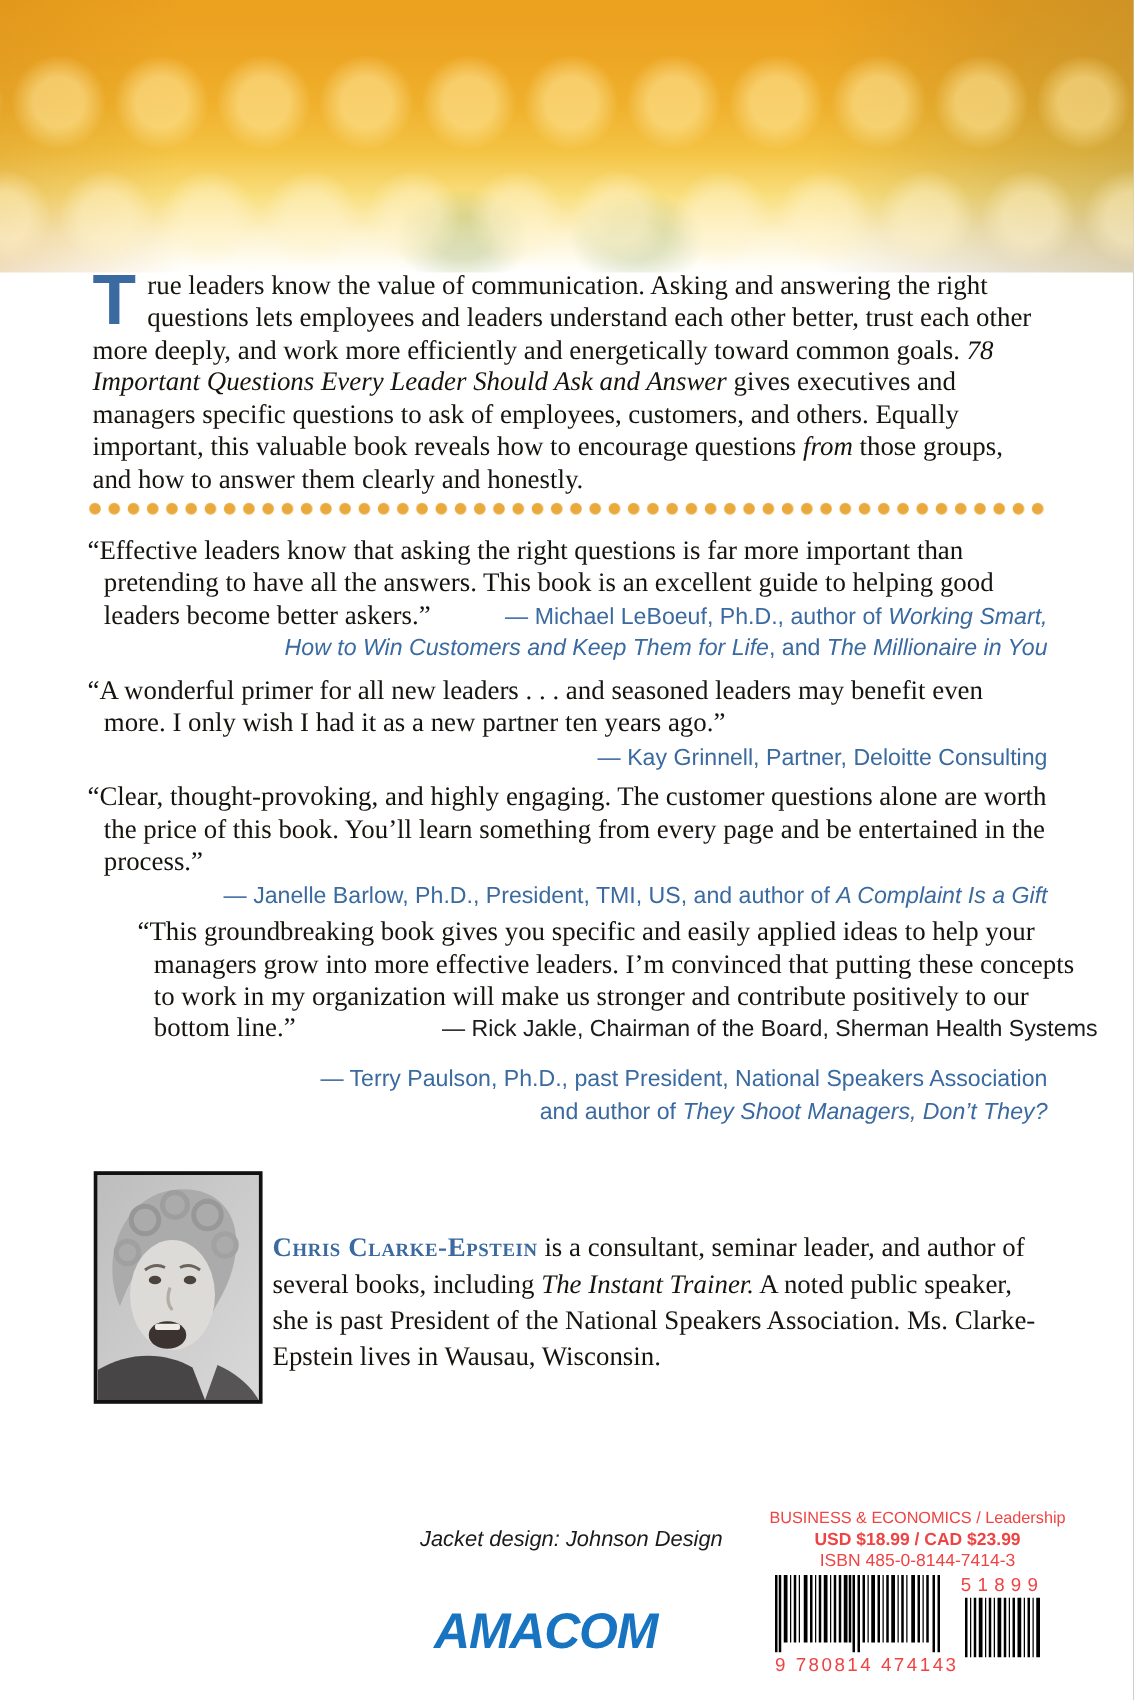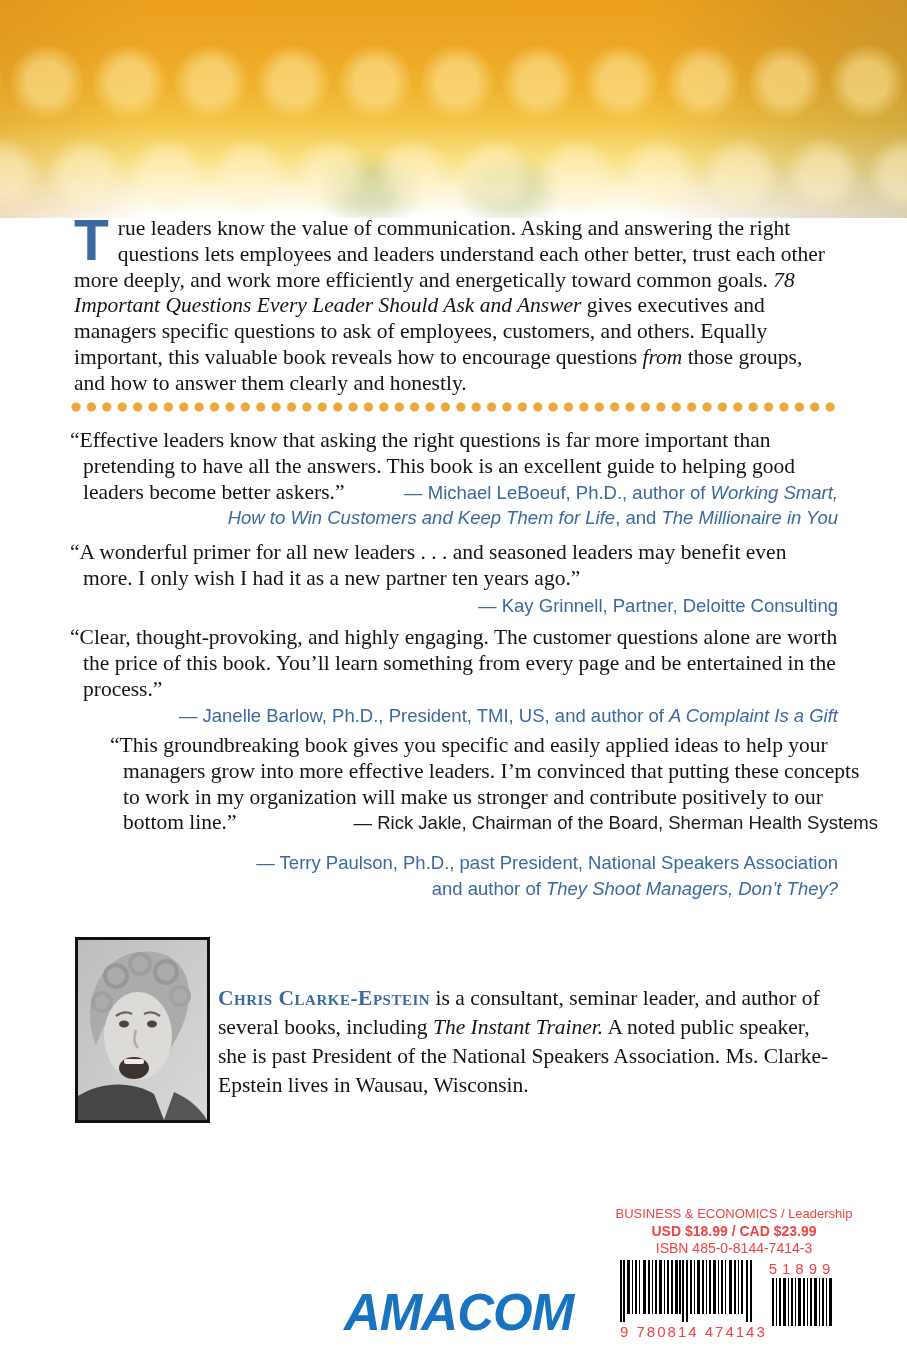--- a/index.html
+++ b/index.html
@@ -79,23 +79,23 @@
   .hc-name{font-variant:small-caps; font-size:23px; letter-spacing:2px; margin-top:6px; white-space:nowrap;}
   .hc-lead{font-variant:small-caps; font-size:19px; letter-spacing:5px; margin-top:3px;}
   .hc-imprint{font-size:14.5px; margin-top:9px;}
   .hc-url{font-size:15px; margin-top:4px; color:#2b2b2b;}
 
   .jacket{
     position:absolute; left:336px; top:1221px;
     font-family:"Liberation Sans", sans-serif; font-style:italic; font-size:17.5px; color:#1a1a1a;
   }
   .amacom{
-    position:absolute; left:344px; top:1283px; width:205px; text-align:center;
+    position:absolute; left:334px; top:1283px; width:205px; text-align:center;
     font-family:"Liberation Sans", sans-serif; font-weight:bold; font-style:italic;
-    font-size:51px; letter-spacing:-1px; color:var(--amacom_blue,#1874C0);
+    font-size:40px; letter-spacing:-1px; color:var(--amacom_blue,#1874C0);
   }
 
   .barcode-block{
     position:absolute; left:614px; top:1206px; width:240px;
     font-family:"Liberation Sans", sans-serif; color:#ef4444; text-align:center;
   }
   .bc-cat{font-size:13px; white-space:nowrap;}
   .bc-price{font-size:14px; font-weight:bold; margin-top:2px;}
   .bc-isbn{font-size:14px; margin-top:1px;}
   .bc-bars{display:flex; gap:10px; margin-top:4px; padding-left:6px; align-items:flex-start;}
@@ -169,20 +169,21 @@
       <path d="M0,180 L0,156 C26,140 56,142 76,154 L86,180 Z" fill="#474545"></path>
       <path d="M86,180 L96,152 C110,158 122,168 129,180 Z" fill="#565454"></path>
     </svg>
   </div>
 
   <div class="bio">
     <span class="bioname">Chris Clarke-Epstein</span><span><span> is a consultant, seminar leader, and author of several books, including </span><span class="i">The Instant Trainer.</span><span> A noted public speaker, she is past President of the National Speakers Association. Ms. Clarke-Epstein lives in Wausau, Wisconsin.</span></span>
   </div>
 
 
+  <div class="jacket">Jacket design: Johnson Design</div>
 
   <div class="amacom">AMACOM</div>
 
   <div class="barcode-block">
     <div class="bc-cat">BUSINESS &amp; ECONOMICS / Leadership</div>
     <div class="bc-price">USD $18.99 / CAD $23.99</div>
     <div class="bc-isbn">ISBN 485-0-8144-7414-3</div>
     <div class="bc-bars">
       <div class="bc-main">
         <svg viewBox="0 0 132 62" width="132" height="62">

